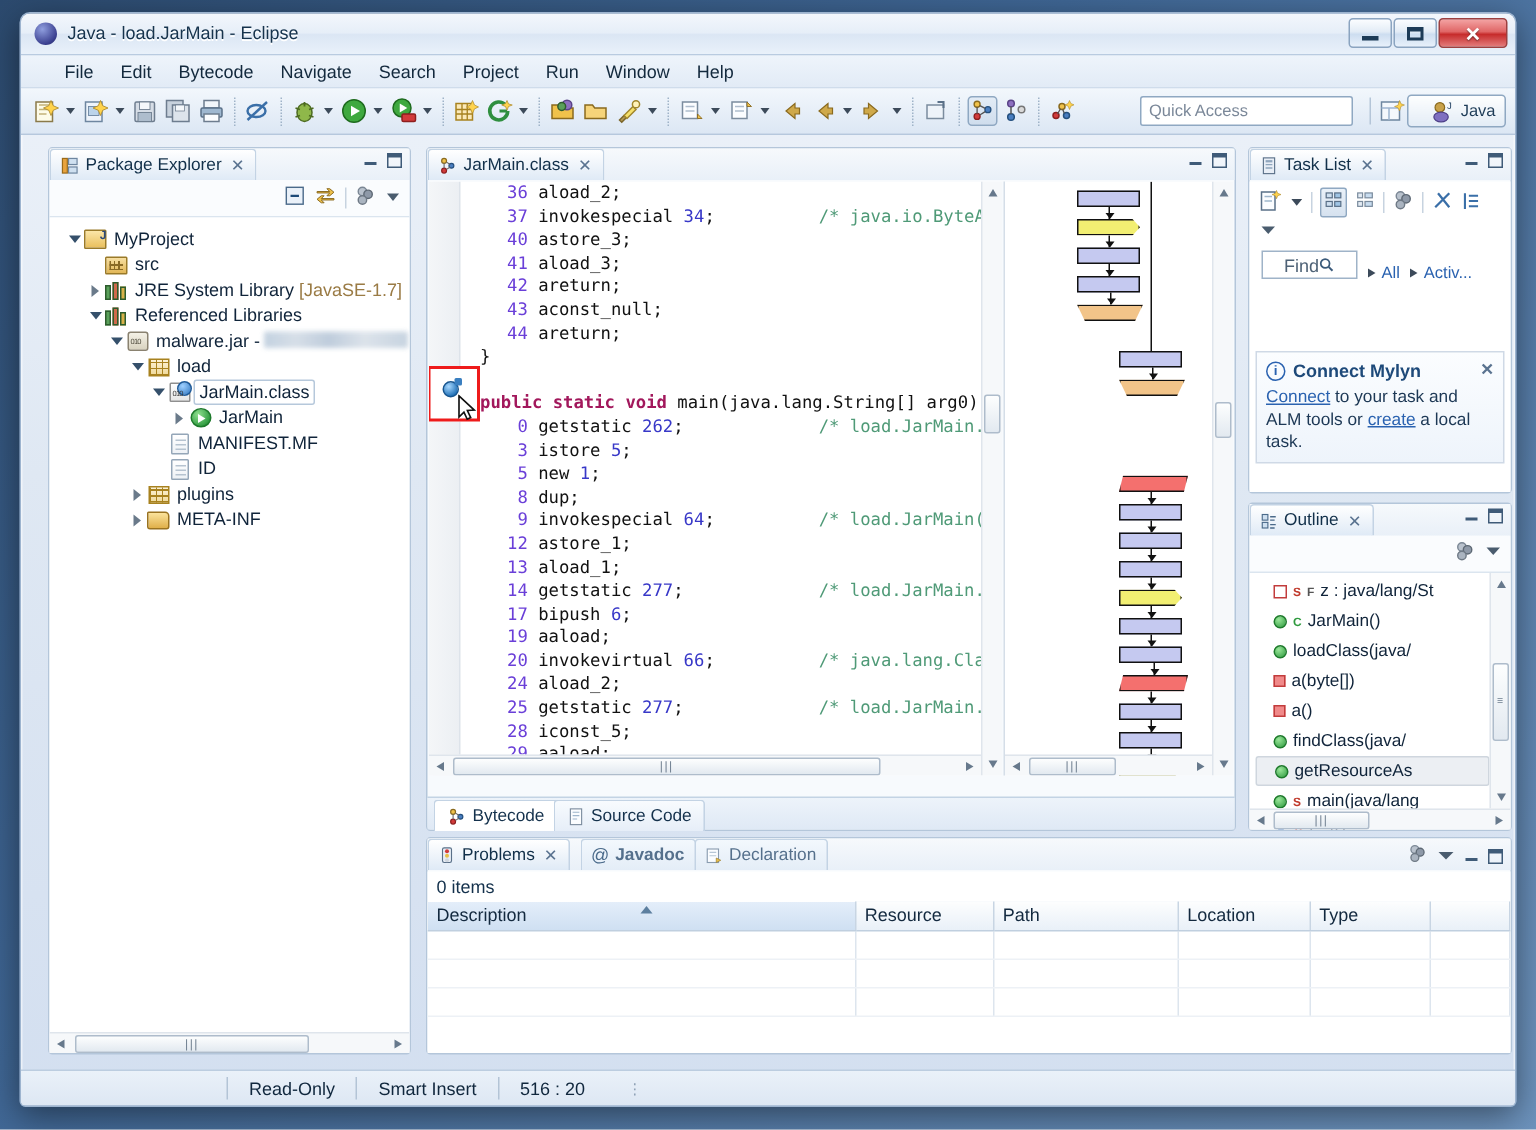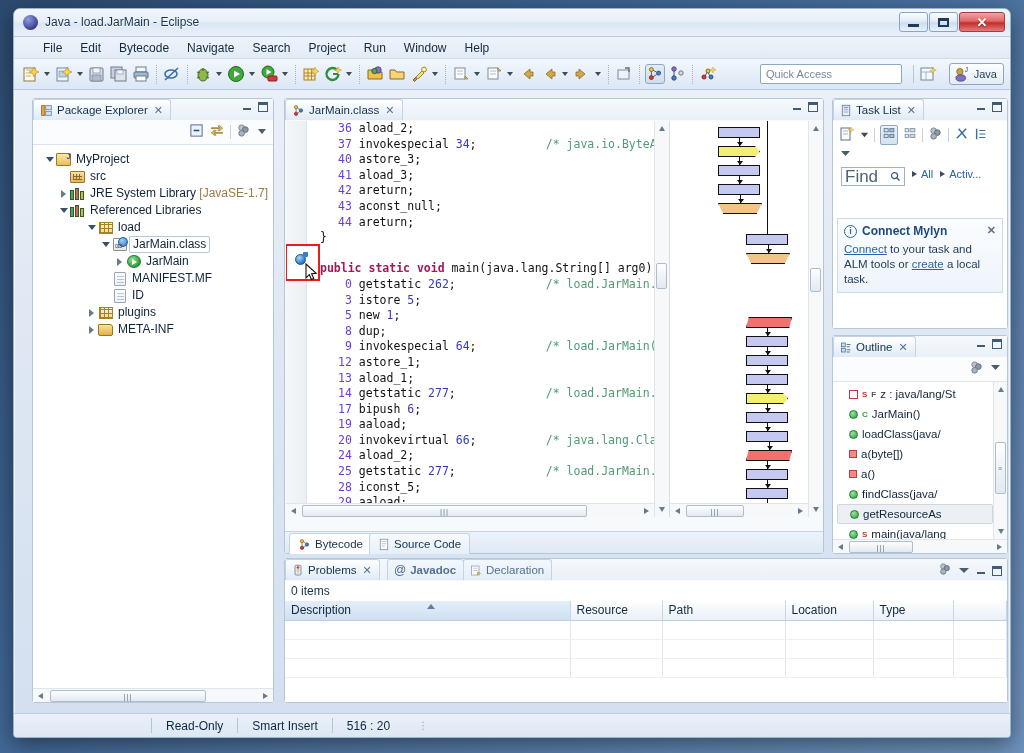--- a/index.html
+++ b/index.html
@@ -73,21 +73,21 @@
   .tb-arrow::after { content:""; border-left:3.5px solid transparent; border-right:3.5px solid transparent; border-top:4px solid #3c4a5a; }
   .tb-sep { width:1px; height:19px; margin:0 4px; border-left:1px dotted #9fb3c8; }
   .qa {
     position:absolute; right:108px; top:5px; width:142px; height:20px;
     border:1px solid #8fa8c2; background:#fff; border-radius:2px;
     font-size:11px; color:#7b8899; padding:2px 5px; line-height:15px;
   }
   .persp-sep { position:absolute; right:96px; top:6px; width:1px; height:18px; background:#b4c5d8; }
   .persp-new { position:absolute; right:72px; top:5px; width:20px; height:20px; }
   .persp-btn {
-    position:absolute; right:6px; top:4px; height:22px; padding:0 6px 0 3px;
+    position:absolute; right:6px; top:4px; height:22px; padding:0 6px 0 14px;
     border:1px solid #8fa8c2; border-radius:3px;
     background:linear-gradient(180deg,#fdfefe,#e3ecf6);
     display:flex; align-items:center; gap:4px; font-size:11px; color:#1d3b57;
   }
   
   .wb { position:absolute; left:0; top:81px; right:0; bottom:0; }
   
   .panel { position:absolute; background:#fcfdfe; }
   .ptabs {
     height:21px; position:relative;
@@ -241,22 +241,22 @@
   .st-dots { color:#8fa2b6; letter-spacing:1px; font-size:10px; }
 
   
   .mylyn { margin:6px 4px; border:1px solid #cfd9e6; background:linear-gradient(180deg,#fbfdff,#eef4fb); padding:5px 6px; position:relative; }
   .mylyn-title { font-size:12px; font-weight:bold; color:#1e4a7a; display:flex; align-items:center; gap:5px; }
   .mylyn-body { font-size:11.5px; color:#1d3855; line-height:15px; margin-top:4px; }
   .lnk { color:#2a62b0; text-decoration:underline; }
   .info-ico { width:13px; height:13px; border-radius:50%; border:1.5px solid #2a62b0; color:#2a62b0; font-size:9px; display:flex; align-items:center; justify-content:center; font-weight:bold; }
 
   .findbox {
-    margin:6px 0 0 8px; width:64px; height:19px; border:1px solid #9fb3c8; background:#fff;
-    display:flex; align-items:center; justify-content:space-between; padding:0 3px; font-size:17px; color:#4e6276;
+    margin:6px 0 16px 8px; width:64px; height:19px; border:1px solid #9fb3c8; background:#fff;
+    display:flex; align-items:center; justify-content:space-between; padding:0 14px; font-size:12px; color:#4e6276;
   }
   .filt { display:flex; align-items:center; gap:4px; font-size:11px; color:#2a62b0; }
   .filt .car { border-top:3.5px solid transparent; border-bottom:3.5px solid transparent; border-left:5px solid #3c4a5a; }
 
   
   .olist { font-size:11.5px; color:#10243a; padding:2px 0 0 4px; }
   .orow { height:20px; display:flex; align-items:center; gap:4px; white-space:nowrap; padding-left:12px; }
   .orow.sel { background:#eceff3; border:1px solid #cfd6de; border-radius:2px; }
   .od-green { width:9px; height:9px; border-radius:50%; background:radial-gradient(circle at 35% 30%,#9ae79a,#2f9a3f); border:1px solid #1d7a2b; flex:0 0 auto;}
   .od-red { width:8px; height:8px; background:#f08a8a; border:1.5px solid #c23c3c; flex:0 0 auto;}
@@ -566,20 +566,27 @@
             <div class="trow" style="padding-left: 18px;">
               <span class="tarrow open"></span>
               <span class="ticon">
                 <span class="ic-lib">
                   <i></i>
                   <i></i>
                   <i></i>
                 </span>
               </span>
               <span><span class="tlabel">Referenced Libraries</span></span>
+            </div>
+            <div class="trow" style="padding-left: 32px;">
+              <span class="tarrow open"></span>
+              <span class="ticon">
+                <span class="ic-jar"></span>
+              </span>
+              <span><span class="tlabel">malware.jar -</span><span class="blurbar"></span></span>
             </div>
             <div class="trow" style="padding-left: 46px;">
               <span class="tarrow open"></span>
               <span class="ticon">
                 <span class="ic-pkg"></span>
               </span>
               <span><span class="tlabel">load</span></span>
             </div>
             <div class="trow" style="padding-left: 60px;">
               <span class="tarrow open"></span>

